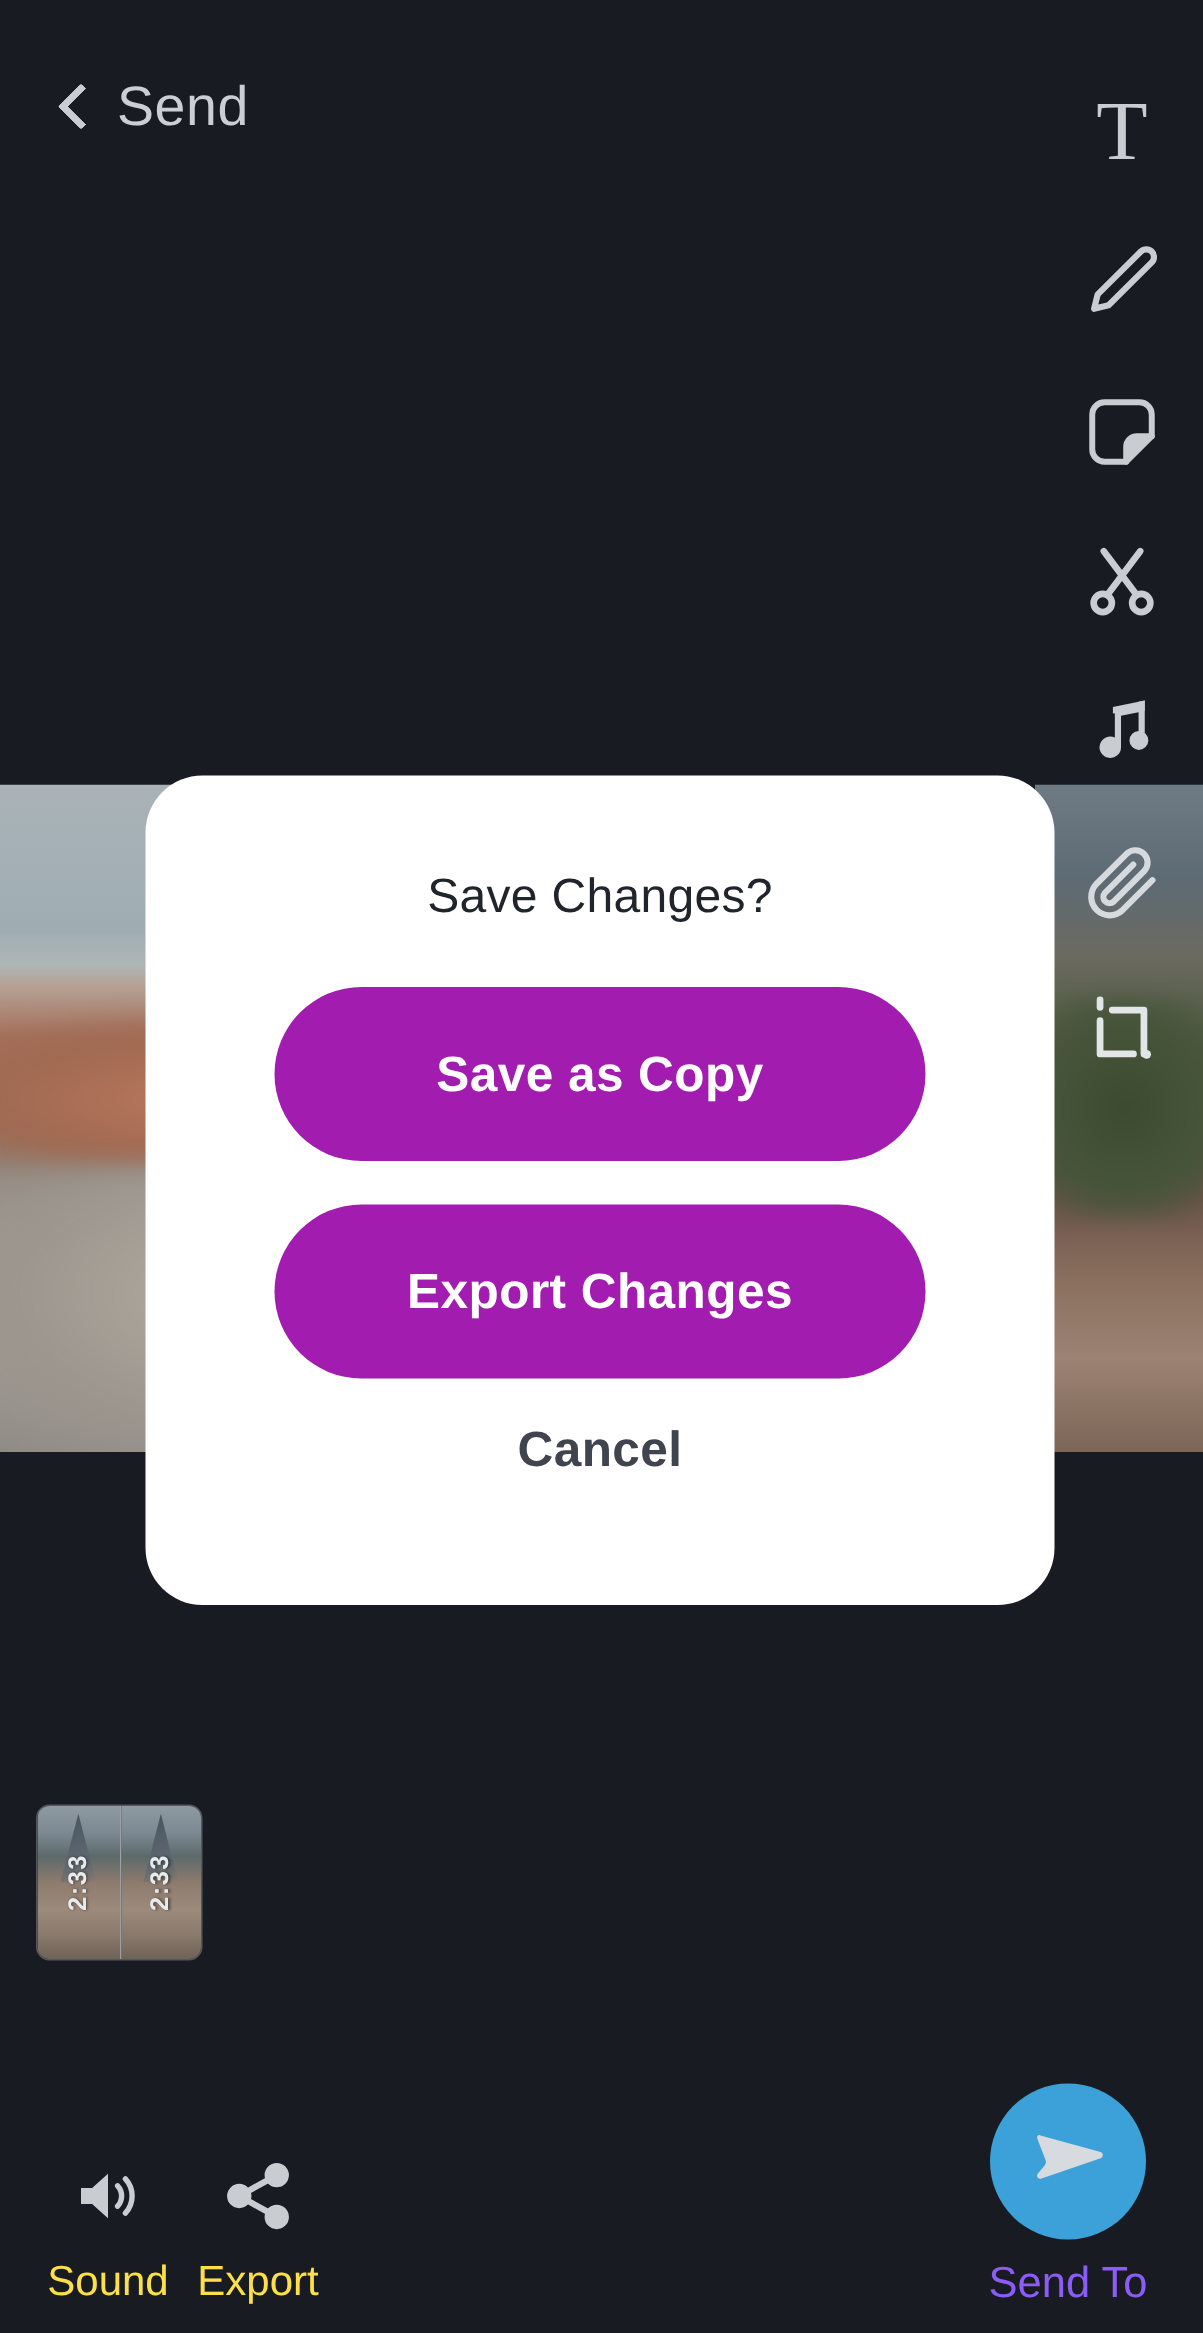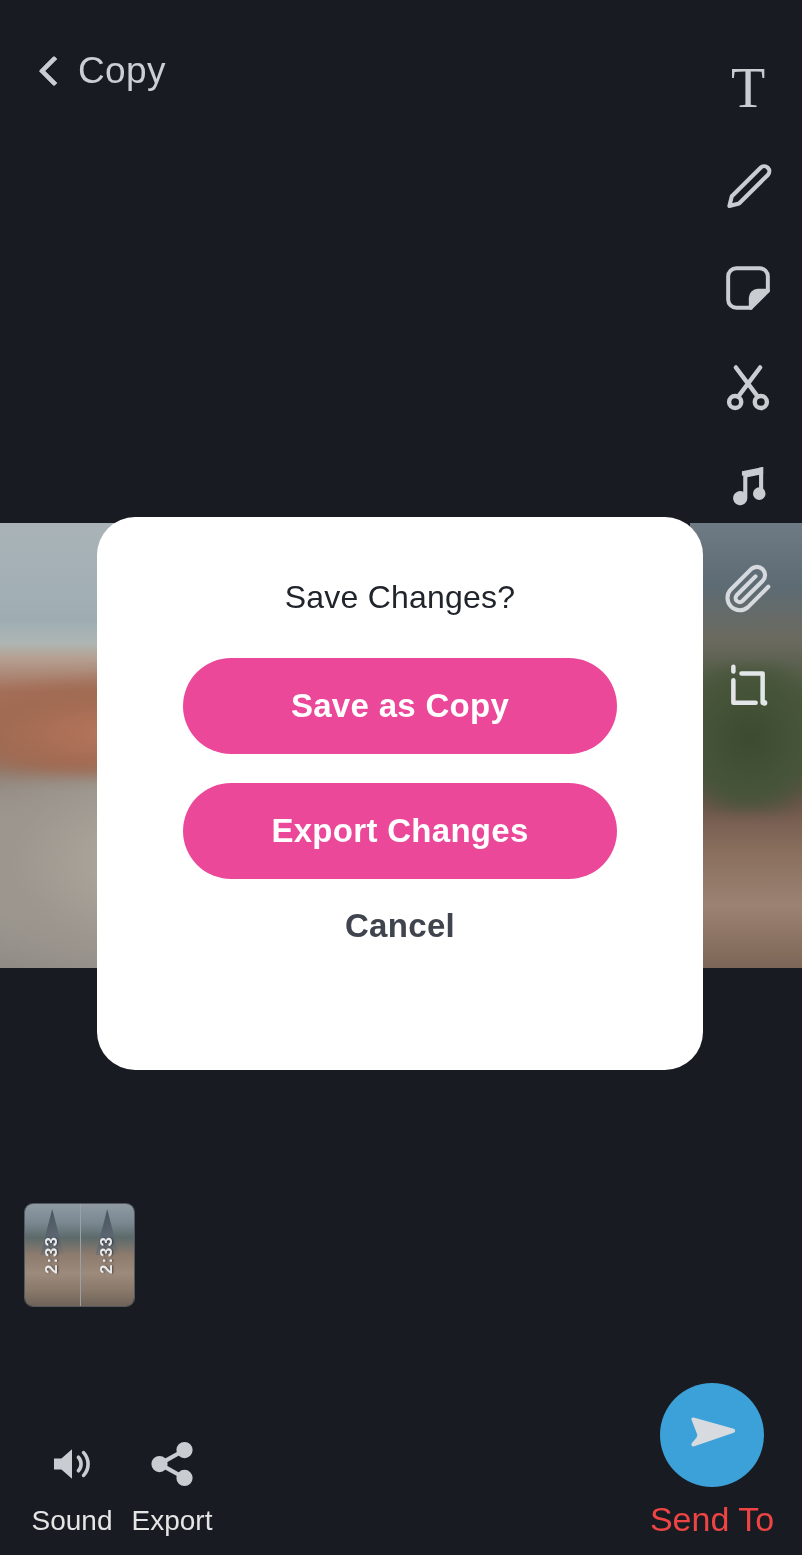--- a/index.html
+++ b/index.html
@@ -96,22 +96,22 @@
     width:606px; height:553px;
     background:#ffffff; border-radius:38px;
     z-index:10;
     display:flex; flex-direction:column; align-items:center;
   }
   #dialog-title {
     margin-top:62px;
     font-size:32px; color:#20242b; letter-spacing:.2px;
   }
   .pill-button {
-    width:434px; height:96px;
-    background:#ec4899; border-radius:58px;
+    width:434px; height:116px;
+    background:#a21caf; border-radius:58px;
     display:flex; align-items:center; justify-content:center;
     color:#ffffff; font-size:33px; font-weight:bold;
     letter-spacing:.3px; cursor:pointer; border:none;
     font-family:"Liberation Sans", sans-serif;
   }
   #save-as-copy-button { margin-top:42px; }
   #discard-changes-button { margin-top:29px; }
   #cancel-button {
     margin-top:28px;
     font-size:33px; font-weight:bold; color:#3f444e;
@@ -155,43 +155,43 @@
     position:absolute; left:0; bottom:0; width:802px; height:190px;
     z-index:5;
   }
   .bottom-action {
     position:absolute; bottom:18px;
     display:flex; flex-direction:column; align-items:center;
     cursor:pointer;
   }
   .bottom-action .ico { height:56px; display:flex; align-items:center; justify-content:center; }
   .bottom-action .lbl {
-    margin-top:13px; color:#e5e5e5; font-size:28px;
+    margin-top:13px; color:#fde047; font-size:28px;
   }
   #sound-action { left:28px; width:88px; }
   #export-action { left:128px; width:88px; }
   #send-to-action {
     right:16px; bottom:16px; width:148px;
   }
   #send-to-circle {
     width:104px; height:104px; border-radius:50%;
     background:#3ba1d8;
     display:flex; align-items:center; justify-content:center;
   }
-  #send-to-action .lbl { font-size:34px; color:#ef4444; }
+  #send-to-action .lbl { font-size:29px; color:#8b5cf6; }
 </style>
 </head>
 <body>
 
 <div id="app">
 
   <div id="topbar">
     <div id="done-button">
       <span class="chev"></span>
-      <span id="done-label">Copy</span>
+      <span id="done-label">Send</span>
     </div>
   </div>
 
   <div id="toolrail">
 
     <div class="tool">
       <span class="glyph-t">T</span>
     </div>
 
     <div class="tool">

